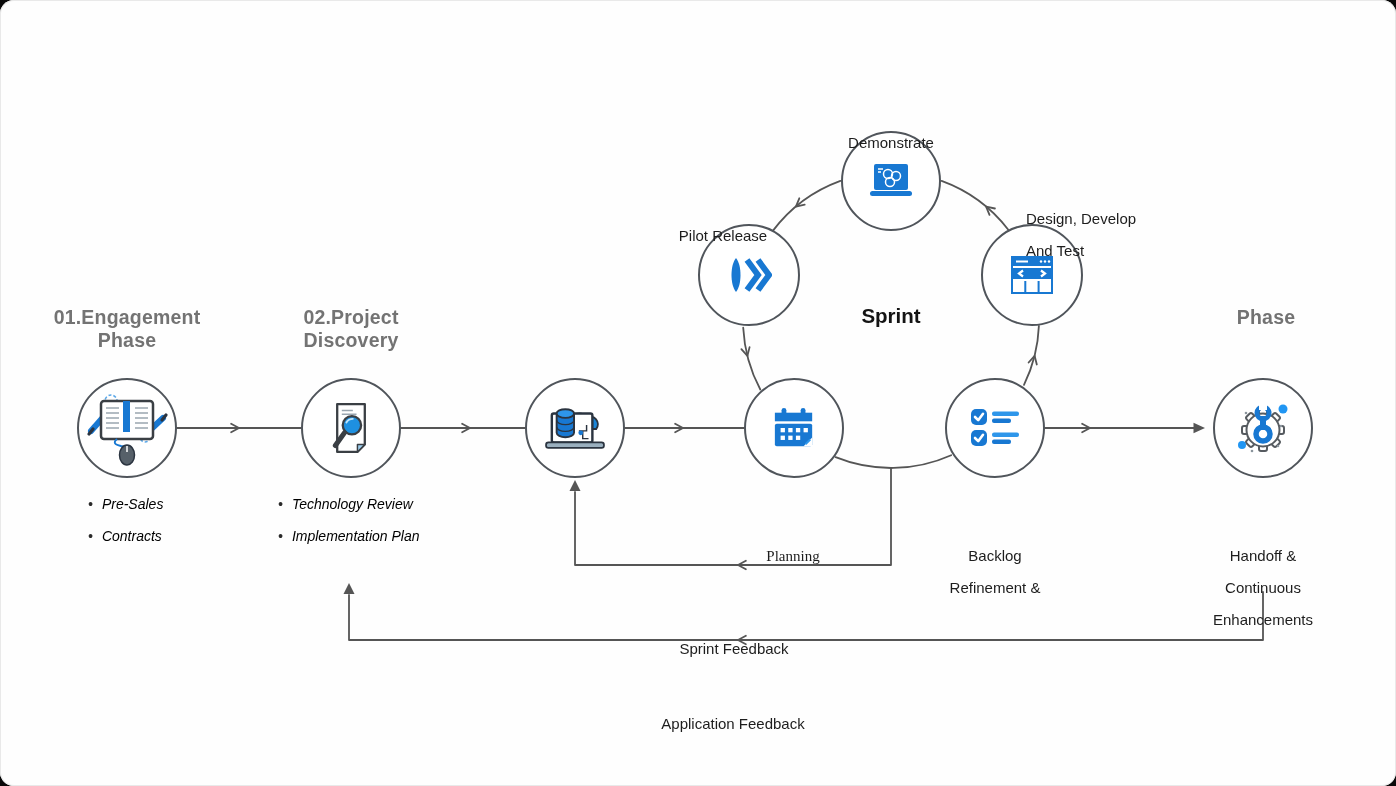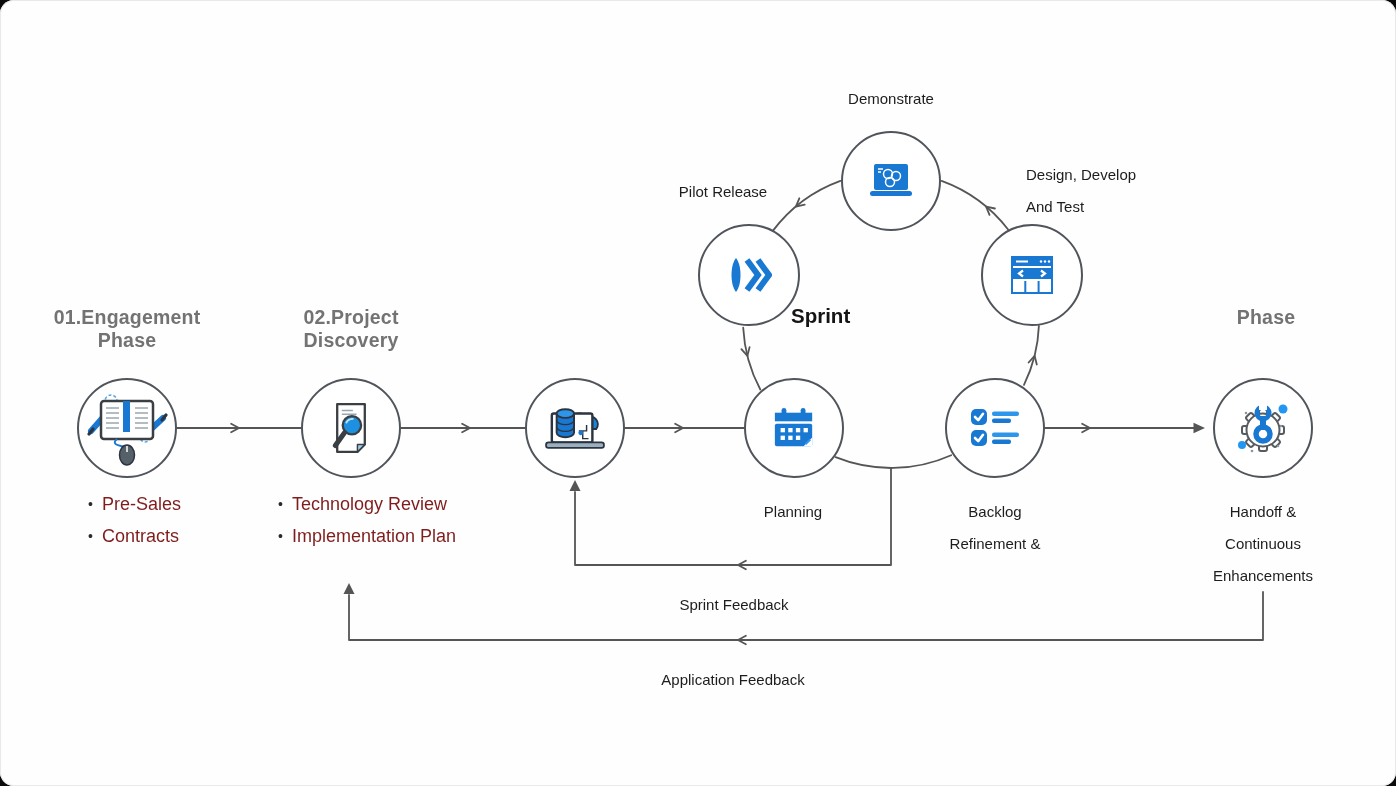--- a/index.html
+++ b/index.html
@@ -15,29 +15,29 @@
     border:2px solid #50555b; border-radius:50%; background:#ffffff;
     display:flex; align-items:center; justify-content:center; z-index:2;
   }
   .node-circle.big { width:102px; height:102px; }
   .phase-title {
     position:absolute; width:240px; text-align:center; z-index:3;
     font-weight:800; font-size:19.5px; line-height:23px; color:#737373; letter-spacing:0.2px;
   }
   .label {
     position:absolute; width:200px; text-align:center; z-index:3;
-    font-size:15px; line-height:17px; color:#1d1d1d;
+    font-size:15px; line-height:17px; color:#1d1d1d;margin-top:44px;
   }
   .label.multiline { line-height:32px; }
   .label.left { text-align:left; }
   .sprint-title {
-    position:absolute; width:200px; text-align:left; z-index:3;
+    position:absolute; width:200px; text-align:center; z-index:3;
     font-weight:800; font-size:20.5px; color:#141414;
   }
-  .bullets { position:absolute; z-index:3; font-size:18px; color:#7f1d1d; }
+  .bullets { position:absolute; z-index:3; font-size:14px; color:#000000;font-style:italic; }
   .bullets .bullet-item { height:32px; display:flex; align-items:center; }
   .bullets .bullet-item::before { content:"•"; color:#2a2a2a; margin-right:9px; font-size:14px; }
 </style>
 </head>
 <body>
 
 <div class="canvas">
 
   <svg class="connectors" width="1396" height="786" viewBox="0 0 1396 786" fill="none">
     <g stroke="#555555" stroke-width="1.8" stroke-linecap="round" stroke-linejoin="round">
@@ -185,21 +185,21 @@
           <rect x="25" y="23" width="4.5" height="4.5"></rect>
           <rect x="33" y="23" width="4.5" height="4.5"></rect>
         <rect x="9" y="31" width="4.5" height="4.5"></rect>
           <rect x="17" y="31" width="4.5" height="4.5"></rect>
           <rect x="25" y="31" width="4.5" height="4.5"></rect>
       </g>
       <path d="M33,42 l9,-9 v9 z" fill="#ffffff"></path>
       <path d="M35,40 l5,-5" stroke="#2e96ea" stroke-width="2"></path>
     </svg>
   </div>
-  <div class="label multiline" style="left:693px; top:496px;">Planning</div>
+  <div class="label multiline" style="left:693px; top:496px;font-family:Liberation Serif, serif;">Planning</div>
 
   <div class="node-circle" style="left:945px; top:378px;">
     <svg width="48" height="38" viewBox="0 0 48 38">
       <g>
         <rect x="0" y="0" width="16" height="16" rx="5" fill="#1878d2"></rect>
         <path d="M4,8 l3.2,3.2 L12,4.8" stroke="#ffffff" stroke-width="2.6" fill="none" stroke-linecap="round" stroke-linejoin="round"></path>
         <rect x="21" y="2.5" width="27" height="4.5" rx="2" fill="#2e96ea"></rect>
         <rect x="21" y="9.5" width="19" height="4.5" rx="2" fill="#1878d2"></rect>
       </g>
       <g transform="translate(0,21)">

